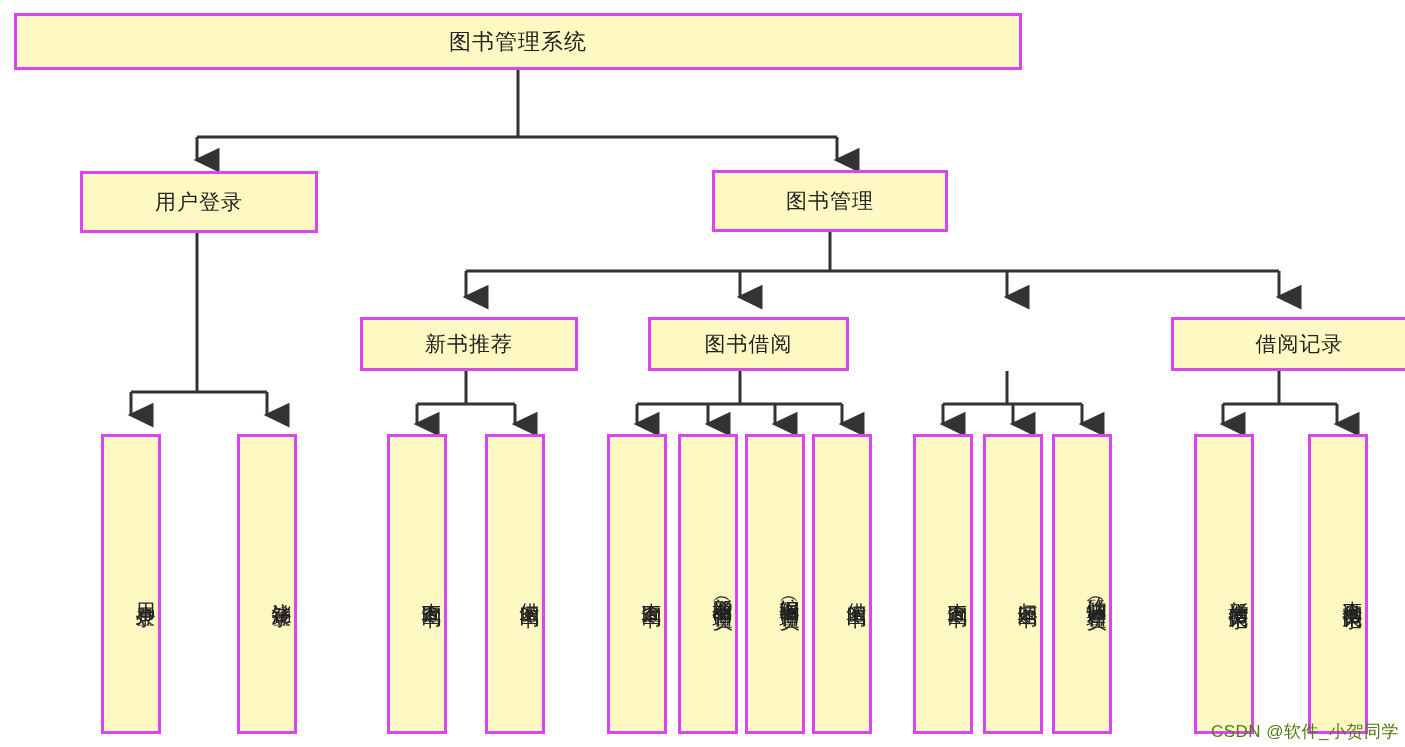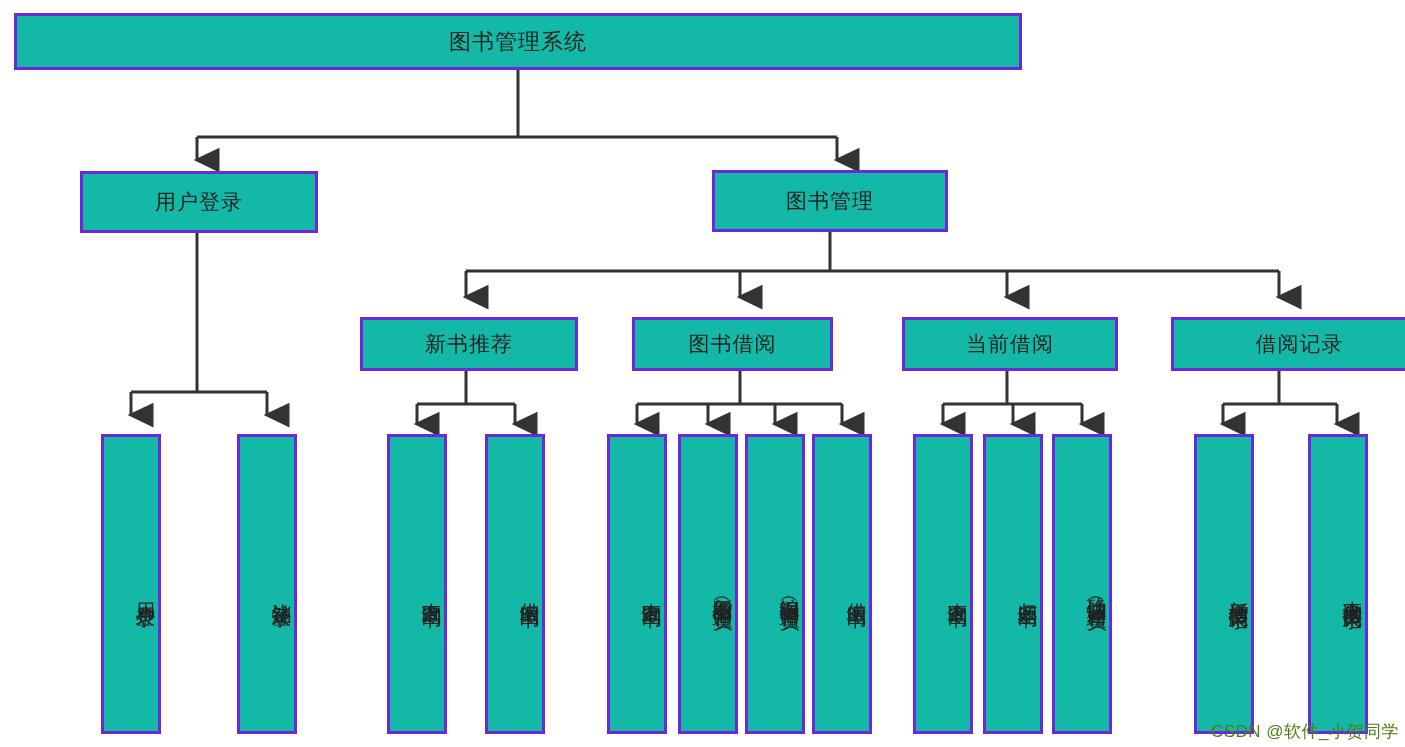--- a/index.html
+++ b/index.html
@@ -1,21 +1,21 @@
 <!DOCTYPE html>
 <html><head>
 <meta charset="utf-8">
 <style>
   html,body{margin:0;padding:0;background:#ffffff;}
   body{width:1405px;height:747px;overflow:hidden;
        font-family:"Liberation Sans","DejaVu Sans",sans-serif;}
   #stage{position:relative;width:1405px;height:747px;background:#ffffff;}
   #wires{position:absolute;left:0;top:0;width:1405px;height:747px;}
-  .node{position:absolute;box-sizing:border-box;background:#14b8a6;
-        border:3px solid #6d28d9;display:flex;align-items:center;
+  .node{position:absolute;box-sizing:border-box;background:#fef9c3;
+        border:3px solid #d946ef;display:flex;align-items:center;
         justify-content:center;color:#222222;}
   .node.h{font-size:21px;letter-spacing:1px;}
   .node.root{font-size:22px;letter-spacing:1px;}
   .node.v{writing-mode:vertical-rl;text-orientation:upright;
           font-size:20px;line-height:1.28;letter-spacing:2px;
           padding-top:14px;align-items:flex-start;justify-content:center;}
   .node.v .txt{display:block;}
   .wm{position:absolute;right:6px;bottom:4px;font-size:17px;color:#4d7c0f;
       letter-spacing:.5px;white-space:nowrap;}
 </style>
@@ -81,25 +81,22 @@
   <div class="node h" style="left:80px;top:171px;width:238px;height:62px;">
     <span>用户登录</span>
   </div>
   <div class="node h" style="left:360px;top:317px;width:218px;height:54px;">
     <span>新书推荐</span>
   </div>
 
   <div class="node h" style="left:712px;top:170px;width:236px;height:62px;">
     <span>图书管理</span>
   </div>
-  <div class="node h" style="left:632px;top:317px;width:201px;height:54px;">
+  <div class="node h" style="left:648px;top:317px;width:201px;height:54px;">
     <span>图书借阅</span>
-  </div>
-  <div class="node h" style="left:902px;top:317px;width:216px;height:54px;">
-    <span>当前借阅</span>
   </div>
   <div class="node h" style="left:1171px;top:317px;width:257px;height:54px;">
     <span>借阅记录</span>
   </div>
 
   <div class="node v" style="left:101px;top:434px;width:60px;height:300px;">
     <span class="txt">用户登录</span>
   </div>
   <div class="node v" style="left:237px;top:434px;width:60px;height:300px;">
     <span class="txt">注销登录</span>

